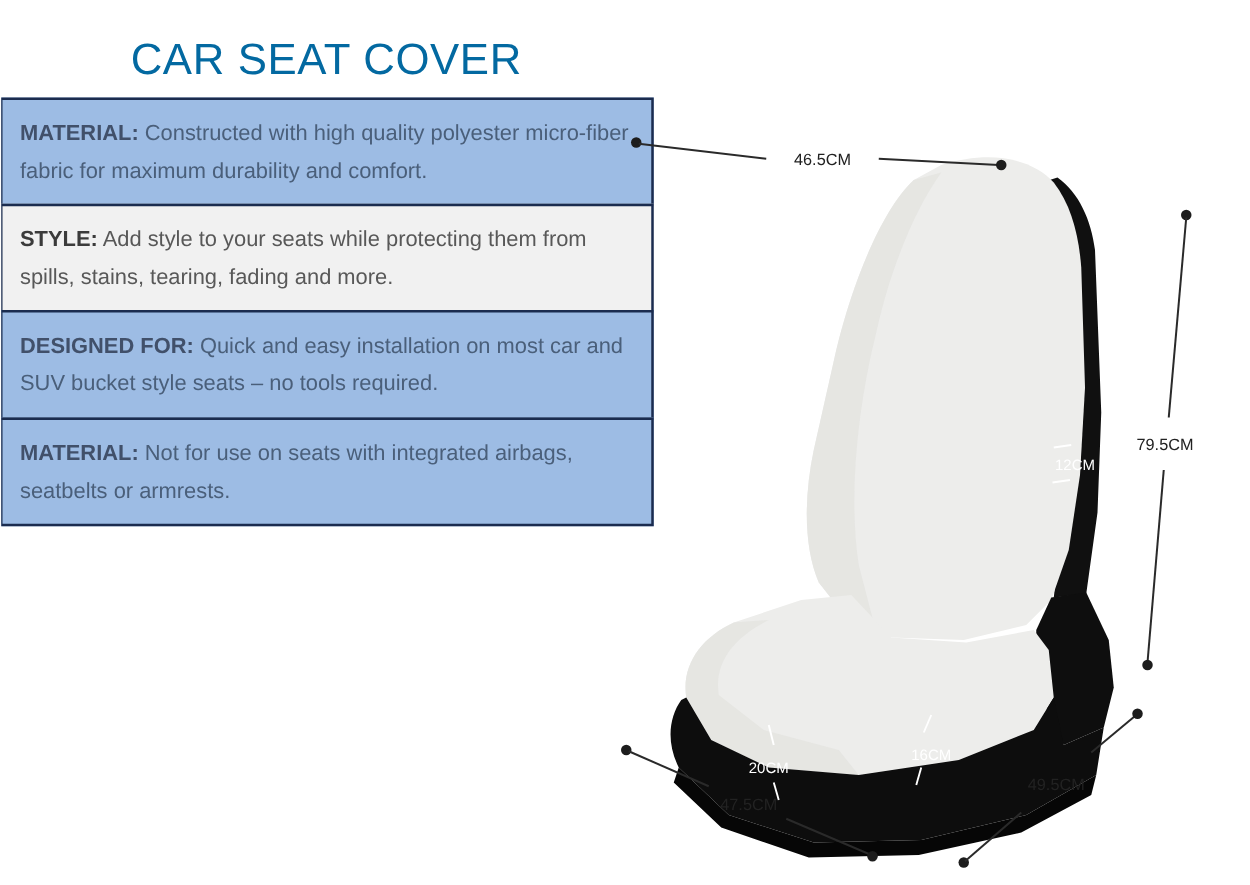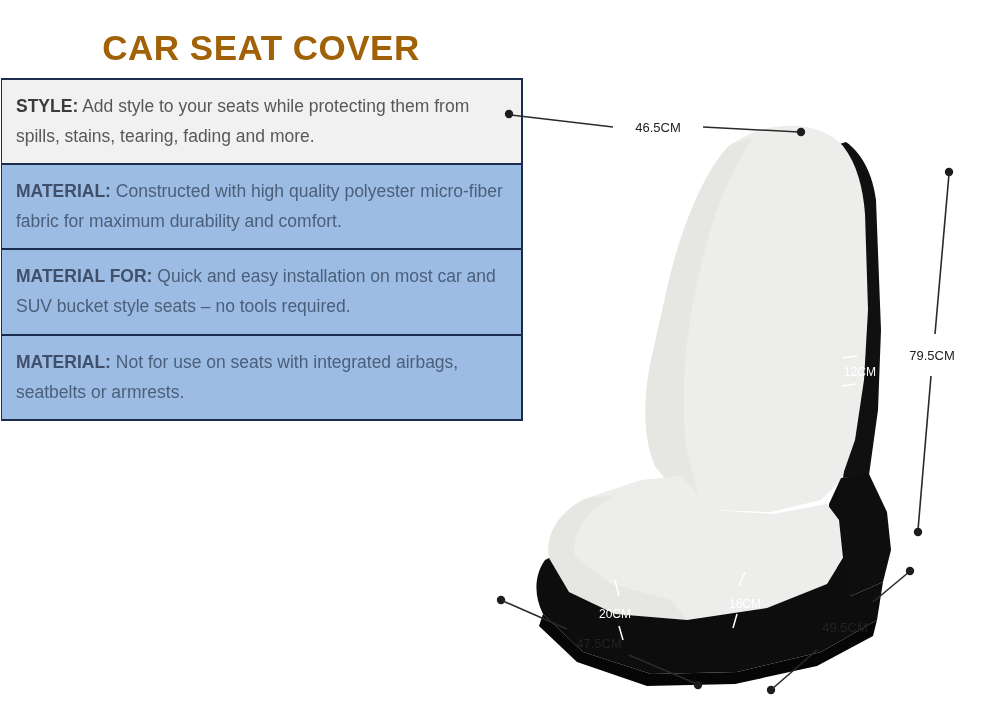--- a/index.html
+++ b/index.html
@@ -20,23 +20,23 @@
   }
 
   
   #page-title {
     position: absolute;
     left: 96px;
     top: 30px;
     width: 330px;
     text-align: center;
     font-size: 35px;
-    font-weight: bold;
+    font-weight: normal;
     letter-spacing: 0.5px;
-    color: #a16207;
+    color: #0369a1;
     line-height: 1.05;
     white-space: nowrap;
   }
 
   
   #info-panel {
     position: absolute;
     left: 1px;
     top: 78px;
     width: 522px;
@@ -111,30 +111,30 @@
 </style>
 </head>
 <body>
 
 <div id="page">
 
   <div id="page-title">CAR SEAT COVER</div>
 
   <div id="info-panel">
 
+    <div class="info-block blue">
+      <span class="label">MATERIAL:</span><span class="body"> Constructed with high quality polyester micro-fiber fabric for maximum durability and comfort.</span>
+    </div>
+
     <div class="info-block light">
       <span class="label">STYLE:</span><span class="body"> Add style to your seats while protecting them from spills, stains, tearing, fading and more.</span>
     </div>
 
     <div class="info-block blue">
-      <span class="label">MATERIAL:</span><span class="body"> Constructed with high quality polyester micro-fiber fabric for maximum durability and comfort.</span>
-    </div>
-
-    <div class="info-block blue">
-      <span class="label">MATERIAL FOR:</span><span class="body">  Quick and easy installation on most car and SUV bucket style seats – no tools required.</span>
+      <span class="label">DESIGNED FOR:</span><span class="body">  Quick and easy installation on most car and SUV bucket style seats – no tools required.</span>
     </div>
 
 
     <div class="info-block blue">
       <span class="label">MATERIAL:</span><span class="body"> Not for use on seats with integrated airbags, seatbelts or armrests.</span>
     </div>
 
   </div>
 
   <div id="seat-figure">

